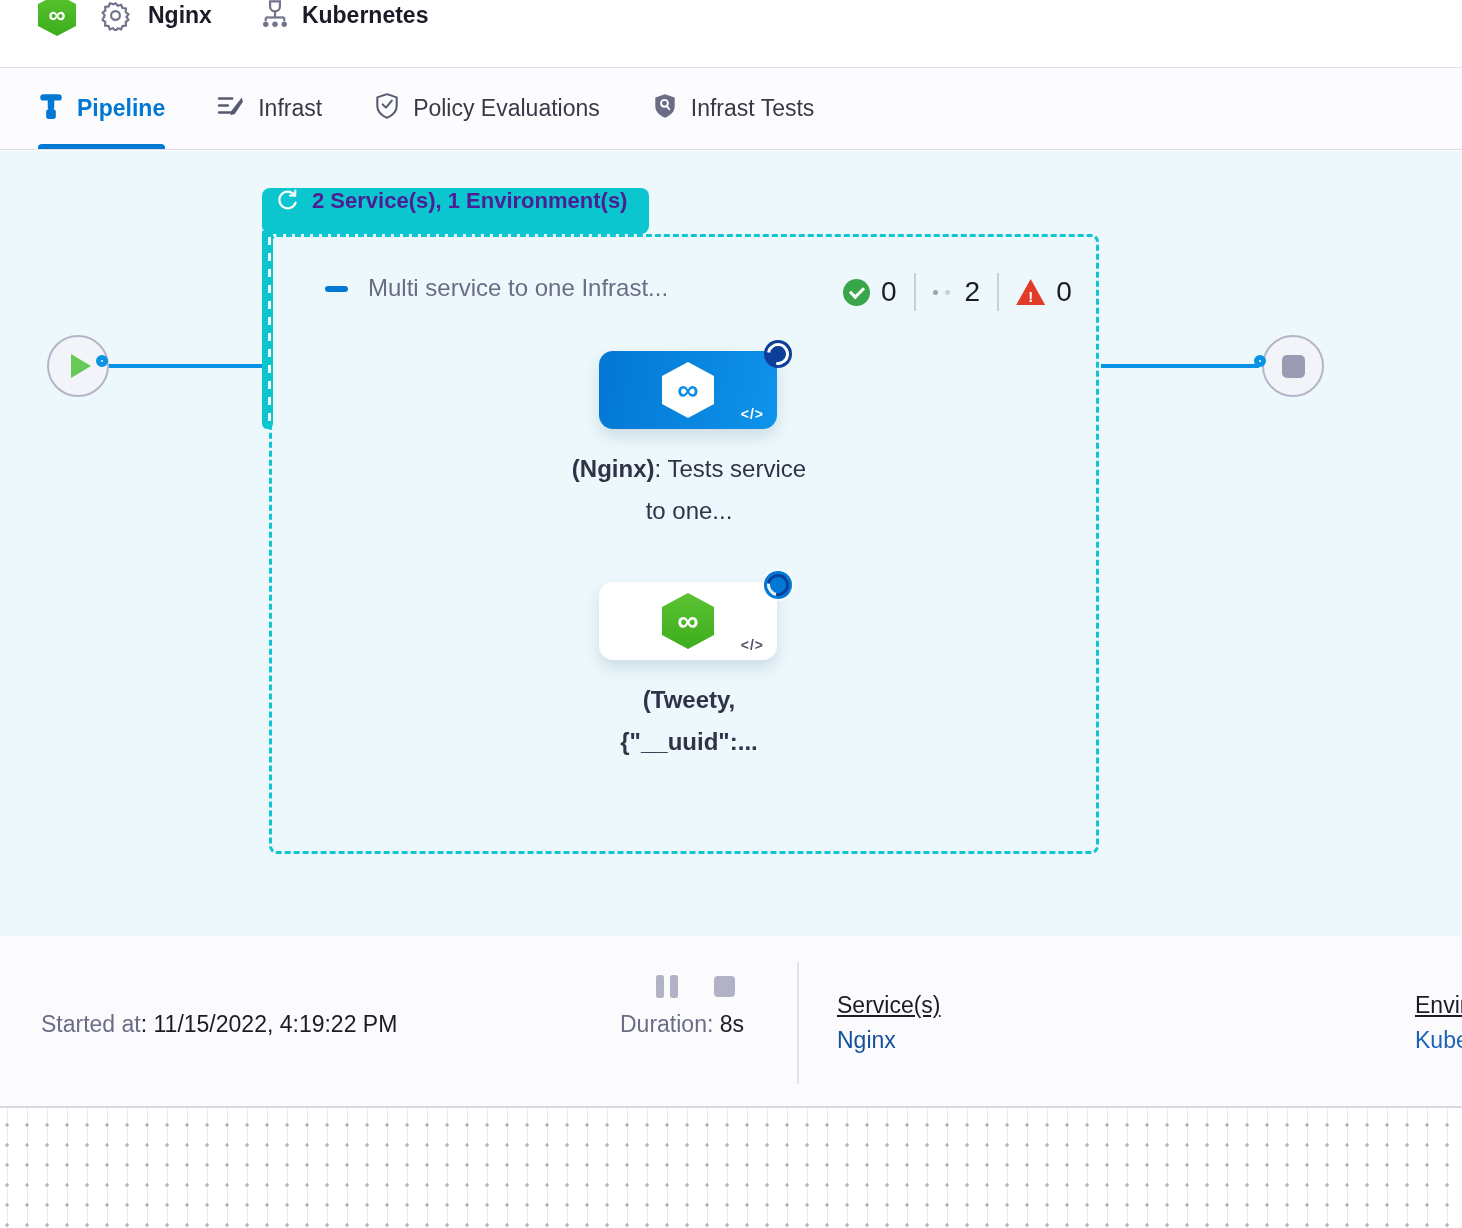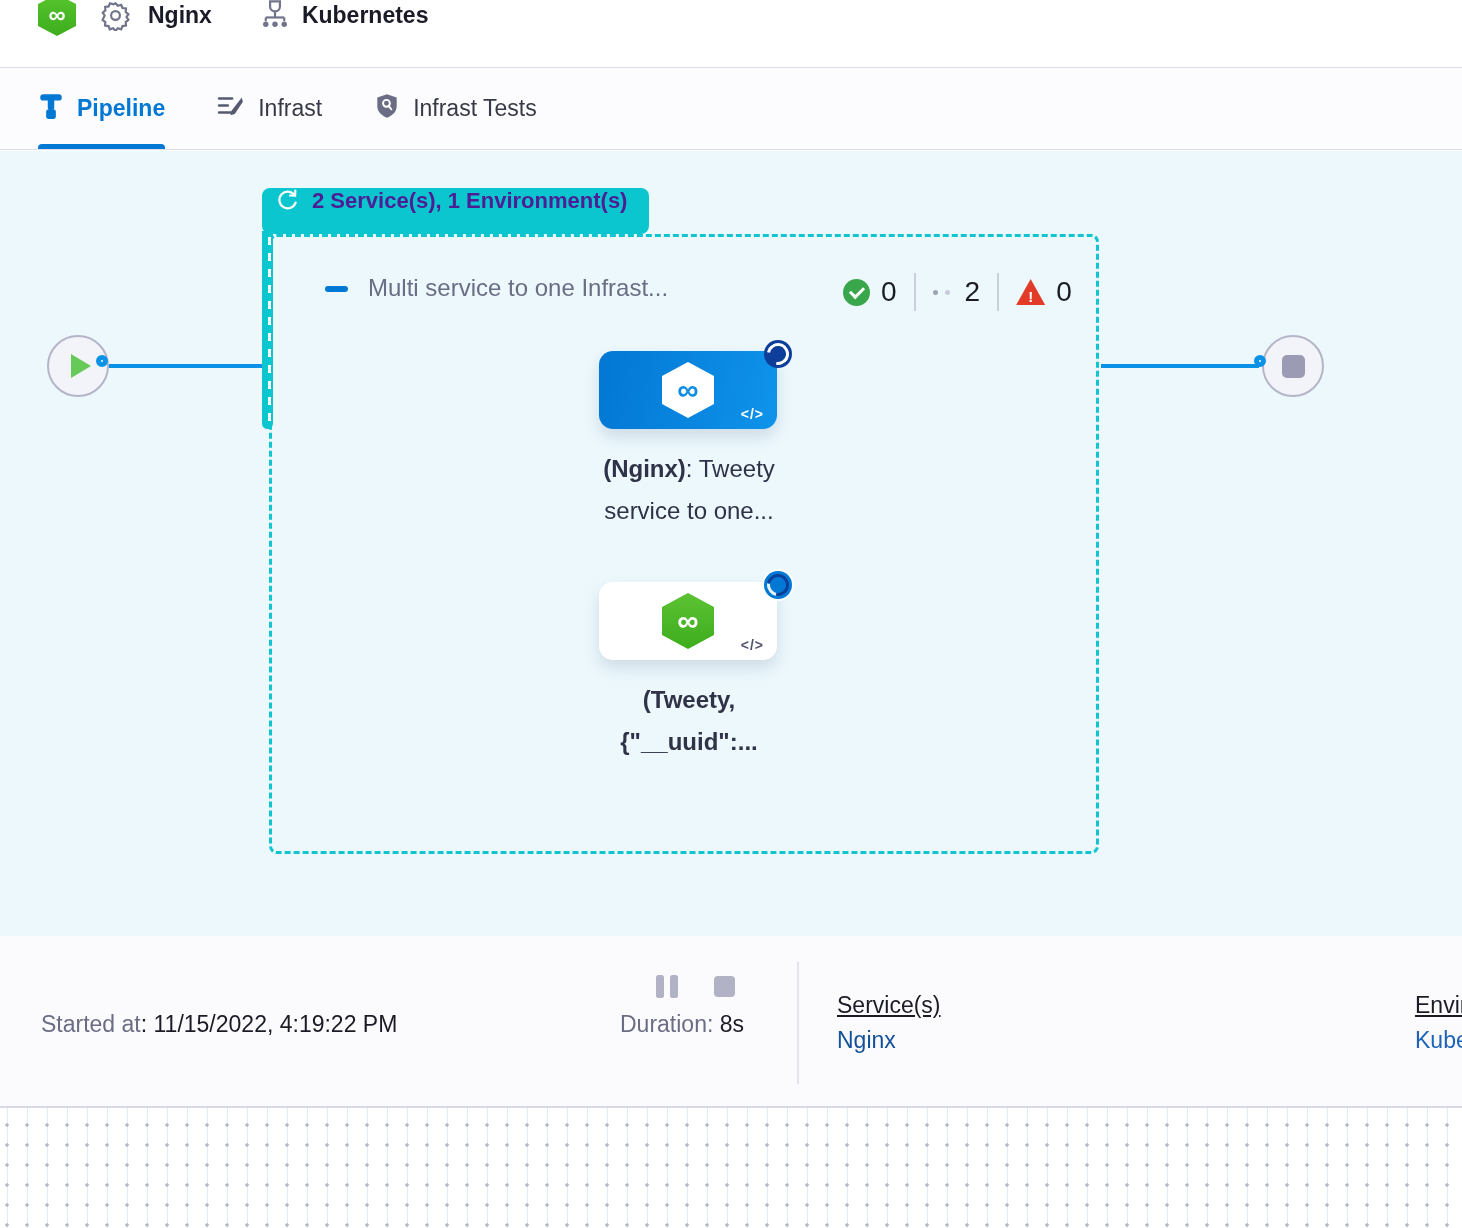--- a/index.html
+++ b/index.html
@@ -180,20 +180,29 @@
           <line x1="2" y1="5" x2="14" y2="5"></line>
           <line x1="2" y1="11.5" x2="10" y2="11.5"></line>
           <line x1="2" y1="18" x2="14" y2="18"></line>
           <path d="M23 4l-9.5 12.5-1 4 4-1L24 8z" fill="#565a70" stroke="none"></path>
         </svg>
       </span>
       <span>Infrast</span>
     </div>
     <div class="tab">
       <span>
+        <svg width="26" height="28" viewBox="0 0 24 26" fill="none" stroke="#565a70" stroke-width="1.9" stroke-linejoin="round">
+          <path d="M12 2l9 3v8c0 5.4-4 8.8-9 11-5-2.2-9-5.6-9-11V5z"></path>
+          <polyline points="8,11.5 11,14.5 16.5,8" stroke-linecap="round" fill="none"></polyline>
+        </svg>
+      </span>
+      <span>Policy Evaluations</span>
+    </div>
+    <div class="tab">
+      <span>
         <svg width="26" height="28" viewBox="0 0 24 26" fill="#6b6d85">
           <path d="M12 2l9 3v8c0 5.4-4 8.8-9 11-5-2.2-9-5.6-9-11V5z"></path>
           <circle cx="11.5" cy="10.5" r="3.2" fill="none" stroke="#fff" stroke-width="1.8"></circle>
           <line x1="14" y1="13.5" x2="16" y2="16" stroke="#fff" stroke-width="1.8" stroke-linecap="round"></line>
         </svg>
       </span>
       <span>Infrast Tests</span>
     </div>
   </div>
 
@@ -240,21 +249,21 @@
     </div>
     <div class="endpoint end">
       <div class="stop-sq"></div>
     </div>
 
     <div class="node blue">
       <div class="hex">∞</div>
       <span class="code-glyph">&lt;/&gt;</span>
     </div>
     <div class="spin navy"></div>
-    <div class="node-label first"><b>(Nginx)</b><span>: Tweety service to one...</span></div>
+    <div class="node-label first"><b>(Nginx)</b><span>: Tests service to one...</span></div>
 
     <div class="node white">
       <div class="hex">∞</div>
       <span class="code-glyph">&lt;/&gt;</span>
     </div>
     <div class="spin blue"></div>
     <div class="node-label second"><b>(Tweety, {"__uuid":...</b></div>
   </div>
 
   <div class="footer">

